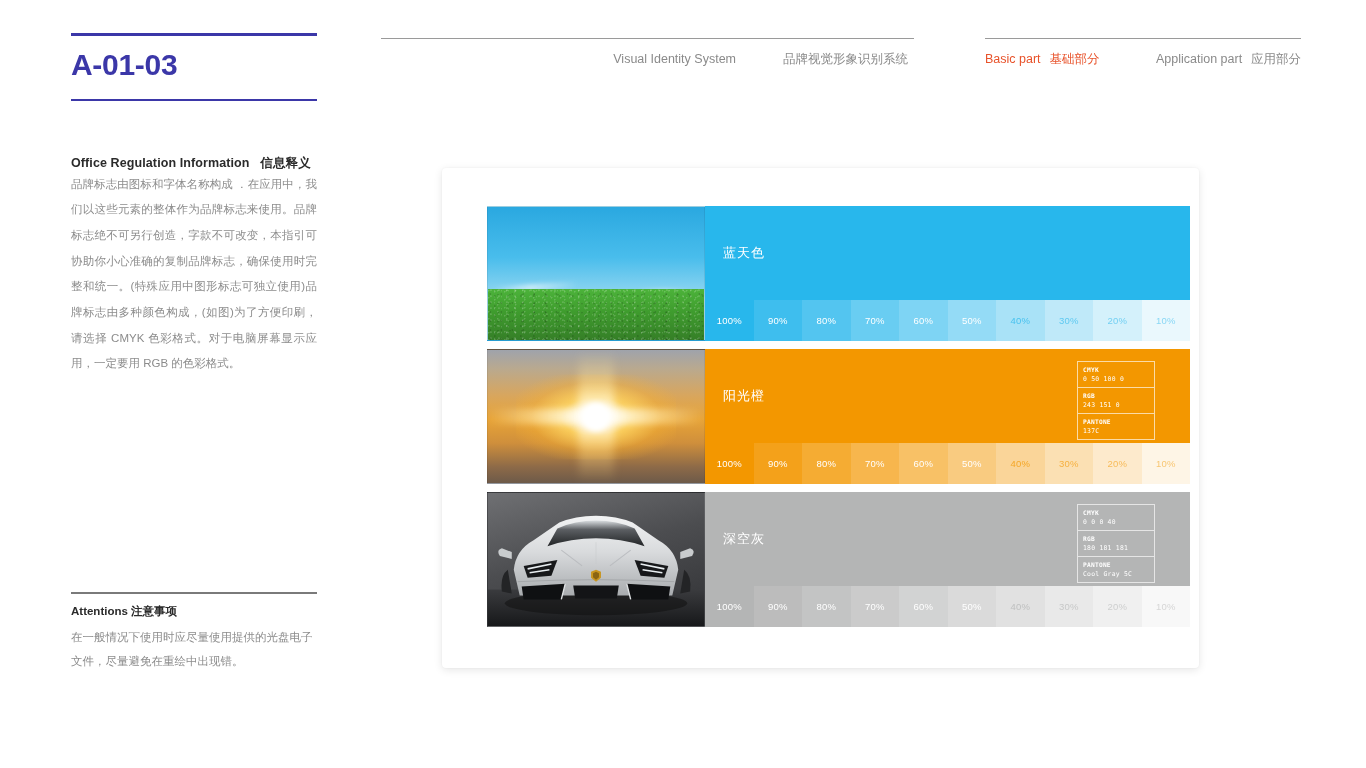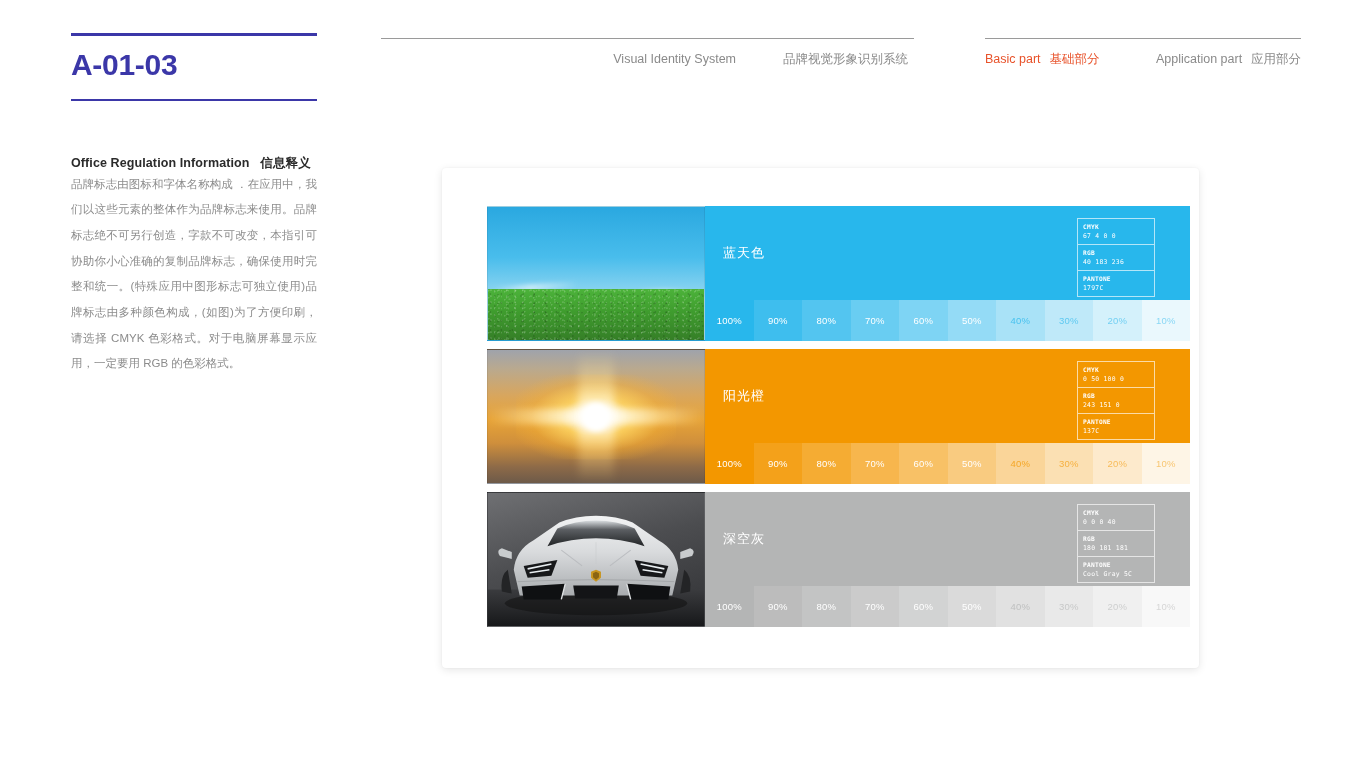--- a/index.html
+++ b/index.html
@@ -174,20 +174,28 @@
     <div class="rule-mid"></div>
 
     <div class="sec-heading">
       <span>Office Regulation Information</span>
       &nbsp;
       <span>信息释义</span>
     </div>
     <div class="body-copy">品牌标志由图标和字体名称构成 ．在应用中，我们以这些元素的整体作为品牌标志来使用。品牌标志绝不可另行创造，字款不可改变，本指引可协助你小心准确的复制品牌标志，确保使用时完整和统一。(特殊应用中图形标志可独立使用)品牌标志由多种颜色构成，(如图)为了方便印刷，请选择 CMYK 色彩格式。对于电脑屏幕显示应用，一定要用 RGB 的色彩格式。</div>
   </div>
 
+  <div class="attentions-wrap">
+    <div class="rule-thin"></div>
+    <div class="att-heading">
+      <span>Attentions</span>
+      <span>注意事项</span>
+    </div>
+    <div class="att-copy">在一般情况下使用时应尽量使用提供的光盘电子文件，尽量避免在重绘中出现错。</div>
+  </div>
 
   <div class="nav-left-group">
     <div class="nav-rule"></div>
     <div class="nav-items">
       <span class="nav-item en">Visual Identity System</span>
       <span class="nav-gap-l"></span>
       <span class="nav-item">品牌视觉形象识别系统</span>
     </div>
   </div>
 
@@ -206,34 +214,20 @@
 
     <div class="color-row row-1">
       <div class="thumb sky-img">
         <div class="sky-wisp"></div>
         <div class="sky-wisp2"></div>
         <div class="sky-grass"></div>
       </div>
       <div class="panel">
         <div class="panel-main" id="main-0" style="background: rgb(40, 183, 236);">
           <div class="panel-name">蓝天色</div>
-          <div class="spec-box">
-            <div class="spec-cell">
-              <div class="spec-label">CMYK</div>
-              <div class="spec-value">67 4 0 0</div>
-            </div>
-            <div class="spec-cell">
-              <div class="spec-label">RGB</div>
-              <div class="spec-value">40 183 236</div>
-            </div>
-            <div class="spec-cell">
-              <div class="spec-label">PANTONE</div>
-              <div class="spec-value">1797C</div>
-            </div>
-          </div>
         </div>
         <div class="tint-strip" id="tints-0">
             <div class="tint-cell" style="background: rgb(40, 183, 236); color: rgb(255, 255, 255);">100%</div>
             <div class="tint-cell" style="background: rgb(62, 190, 238); color: rgb(255, 255, 255);">90%</div>
             <div class="tint-cell" style="background: rgb(83, 197, 240); color: rgb(255, 255, 255);">80%</div>
             <div class="tint-cell" style="background: rgb(105, 205, 242); color: rgb(255, 255, 255);">70%</div>
             <div class="tint-cell" style="background: rgb(126, 212, 244); color: rgb(255, 255, 255);">60%</div>
             <div class="tint-cell" style="background: rgb(148, 219, 246); color: rgb(255, 255, 255);">50%</div>
             <div class="tint-cell" style="background: rgb(169, 226, 247); color: rgb(72, 194, 239);">40%</div>
             <div class="tint-cell" style="background: rgb(191, 233, 249); color: rgb(94, 201, 241);">30%</div>

